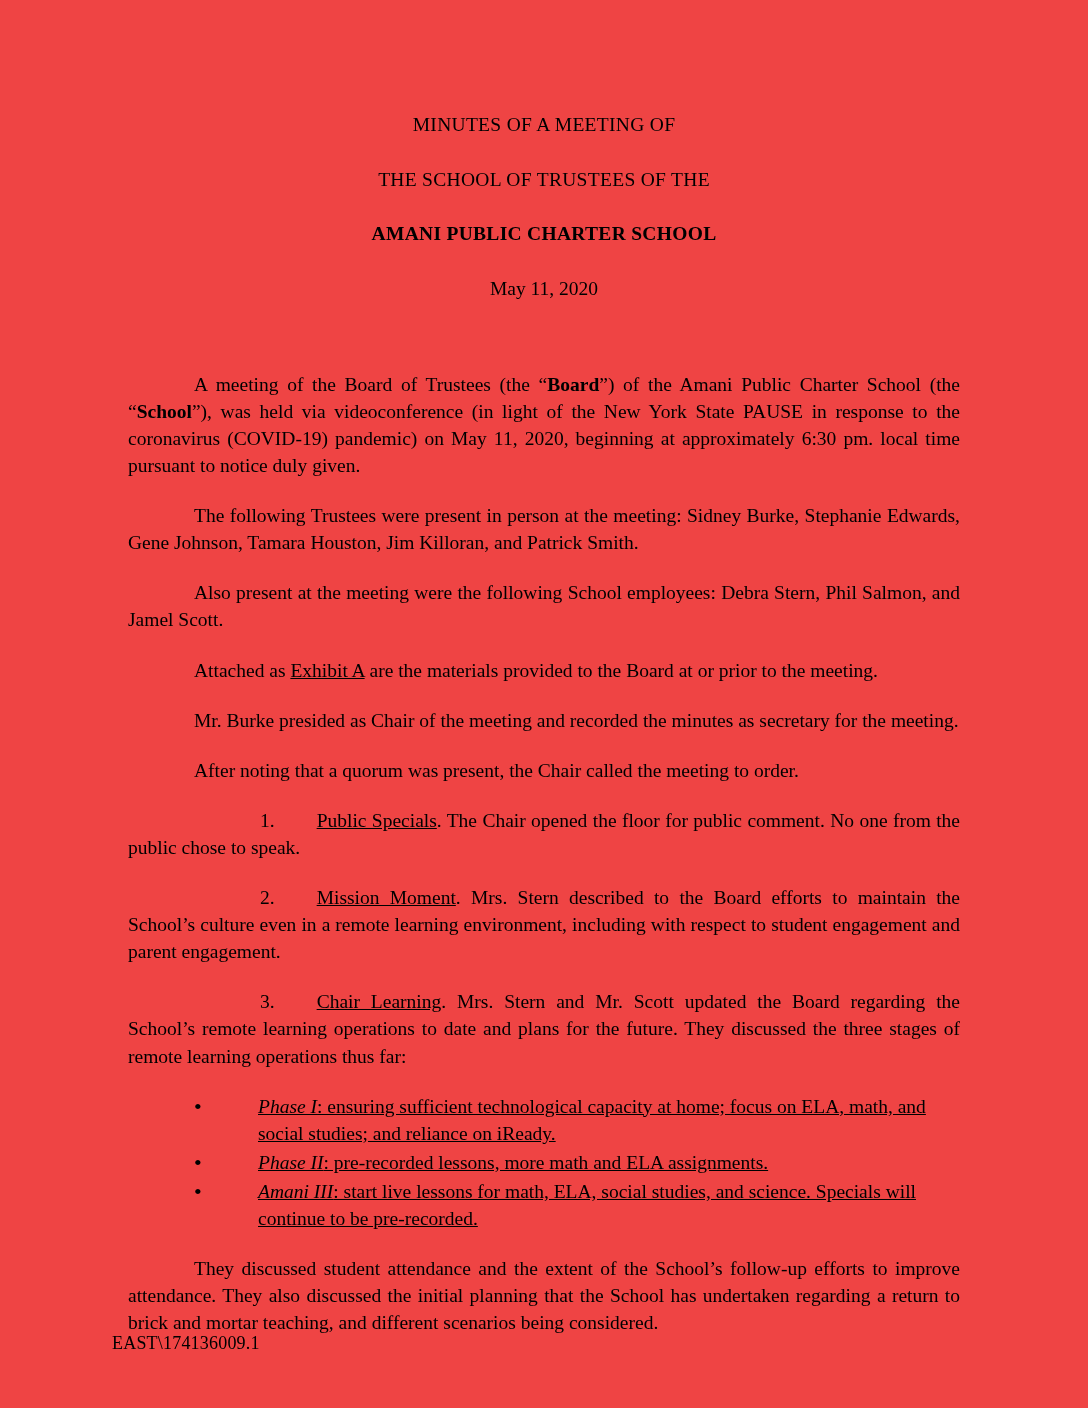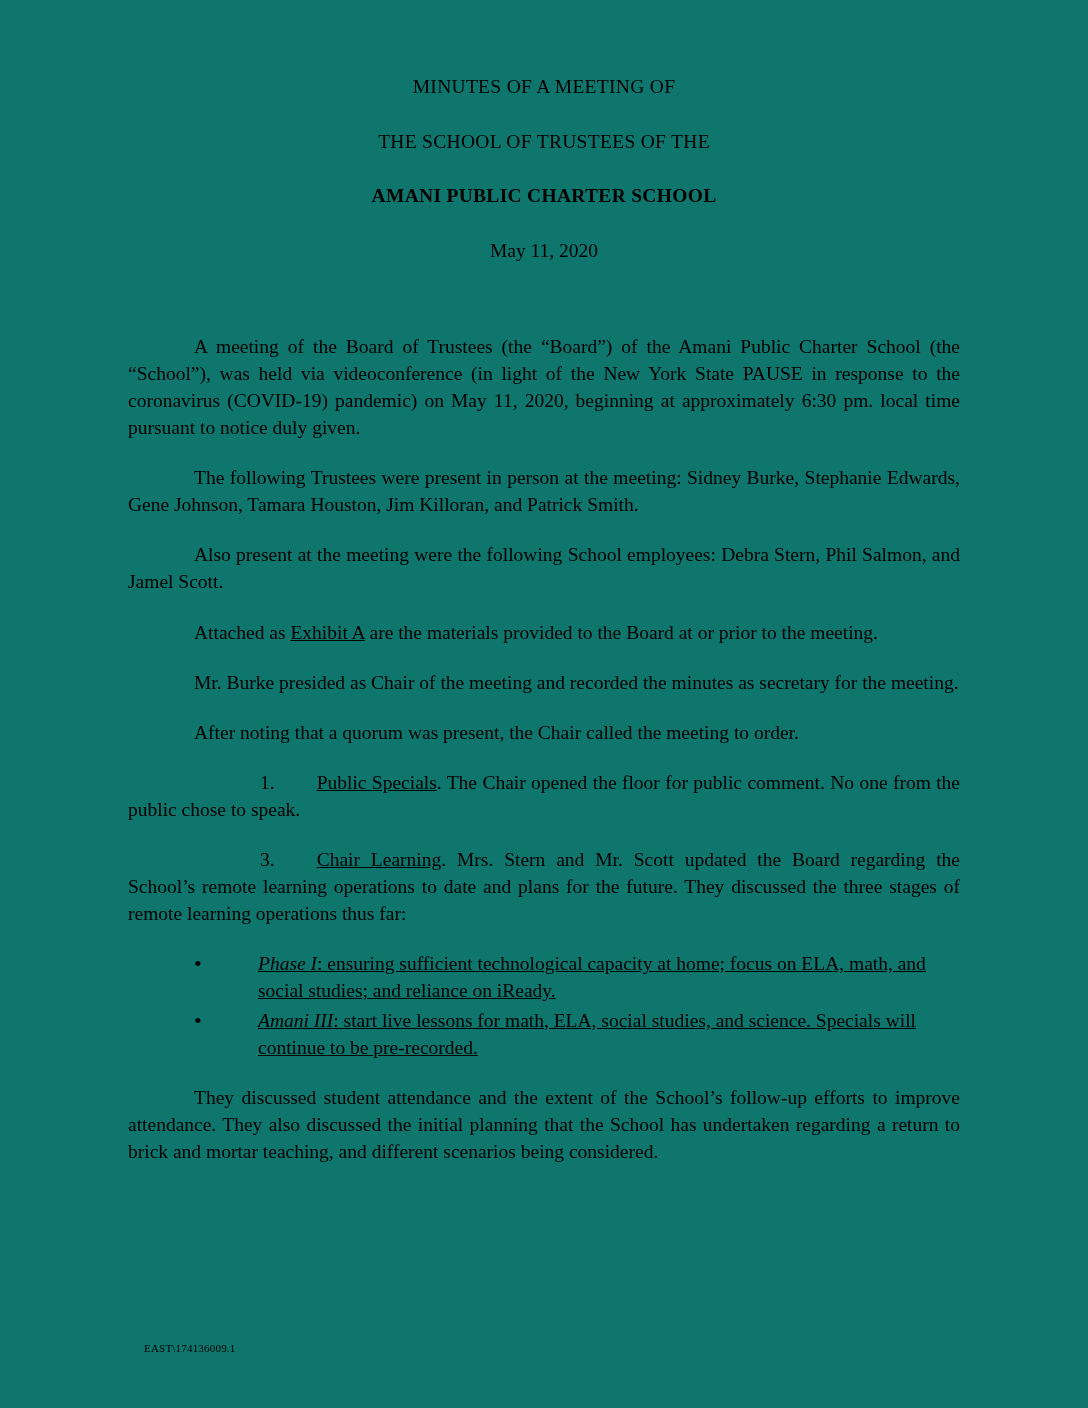--- a/index.html
+++ b/index.html
@@ -3,24 +3,24 @@
 <meta charset="utf-8">
 <style>
   html, body {
     margin: 0;
     padding: 0;
     background: #ffffff;
   }
   .page {
     width: 1088px;
     height: 1408px;
-    background: #0f766e;
+    background: #ef4444;
     position: relative;
     box-sizing: border-box;
-    padding: 74px 128px 40px 128px;
+    padding: 112px 128px 40px 128px;
     font-family: "Liberation Serif", "DejaVu Serif", serif;
     color: #000000;
     font-size: 19.5px;
     line-height: 1.37;
   }
   .title-block {
     text-align: center;
   }
   .title-line {
     margin: 0 0 28px 0;
@@ -52,21 +52,21 @@
     display: inline-block;
   }
   .gap {
     display: inline-block;
     width: 42px;
   }
   .u {
     text-decoration: underline;
   }
   .b {
-    font-weight: normal;
+    font-weight: bold;
   }
   .i {
     font-style: italic;
   }
   ul.phases {
     list-style: none;
     margin: 0 0 23px 0;
     padding: 0;
     text-decoration: underline;
   }
@@ -80,23 +80,23 @@
   ul.phases li::before {
     content: "\2022";
     position: absolute;
     left: 66px;
     top: 0;
     font-size: 22px;
     line-height: 1.25;
   }
   .footer {
     position: absolute;
-    left: 144px;
+    left: 112px;
     bottom: 52px;
-    font-size: 11px;
+    font-size: 18px;
     letter-spacing: 0.2px;
   }
 </style>
 </head>
 <body>
 
 <div class="page">
 
   <div class="title-block">
     <div class="title-line caps">MINUTES OF A MEETING OF</div>
@@ -112,25 +112,27 @@
   <p class="body">Also present at the meeting were the following School employees: Debra Stern, Phil Salmon, and Jamel Scott.</p>
 
   <p class="body"><span>Attached as </span><span class="u">Exhibit A</span><span> are the materials provided to the Board at or prior to the meeting.</span></p>
 
   <p class="body">Mr. Burke presided as Chair of the meeting and recorded the minutes as secretary for the meeting.</p>
 
   <p class="body">After noting that a quorum was present, the Chair called the meeting to order.</p>
 
   <p class="num-item"><span class="num-label">1.</span><span class="gap"></span><span class="u">Public Specials</span><span>.  The Chair opened the floor for public comment.  No one from the public chose to speak.</span></p>
 
+  <p class="num-item"><span class="num-label">2.</span><span class="gap"></span><span class="u">Mission Moment</span><span>. Mrs. Stern described to the Board efforts to maintain the School’s culture even in a remote learning environment, including with respect to student engagement and parent engagement.</span></p>
 
   <p class="num-item"><span class="num-label">3.</span><span class="gap"></span><span class="u">Chair Learning</span><span>. Mrs. Stern and Mr. Scott updated the Board regarding the School’s remote learning operations to date and plans for the future. They discussed the three stages of remote learning operations thus far:</span></p>
 
   <ul class="phases">
     <li><span class="i">Phase I</span><span>: ensuring sufficient technological capacity at home; focus on ELA, math, and social studies; and reliance on iReady.</span></li>
+    <li><span class="i">Phase II</span><span>: pre-recorded lessons, more math and ELA assignments.</span></li>
     <li><span class="i">Amani III</span><span>: start live lessons for math, ELA, social studies, and science. Specials will continue to be pre-recorded.</span></li>
   </ul>
 
   <p class="body">They discussed student attendance and the extent of the School’s follow-up efforts to improve attendance. They also discussed the initial planning that the School has undertaken regarding a return to brick and mortar teaching, and different scenarios being considered.</p>
 
   <div class="footer">EAST\174136009.1</div>
 
 </div>
 
 </body></html>

